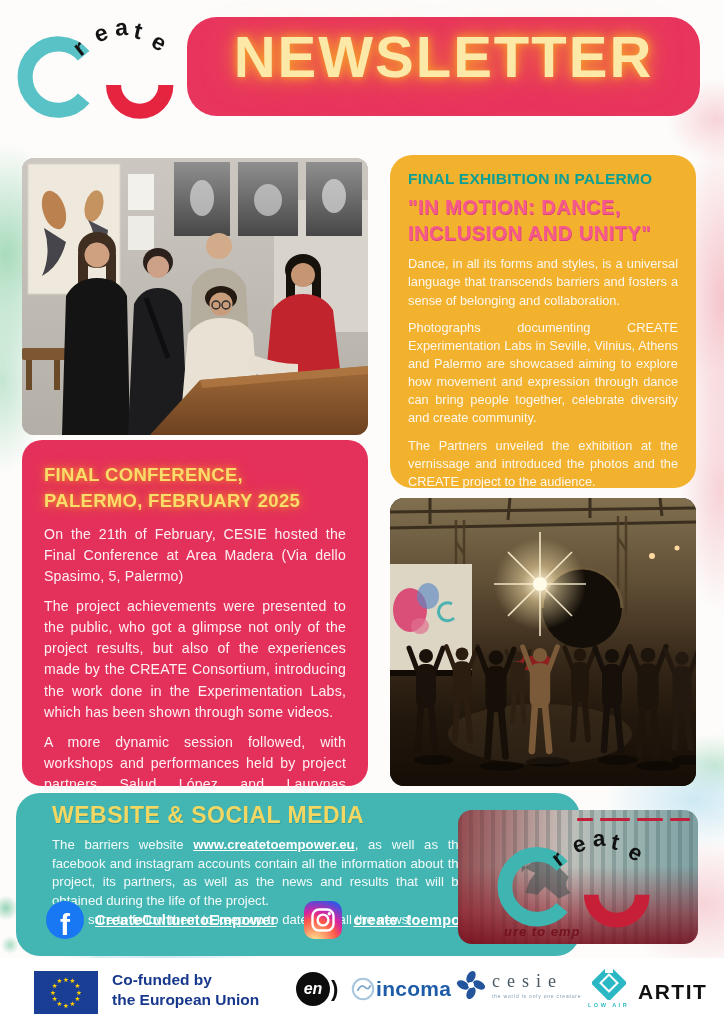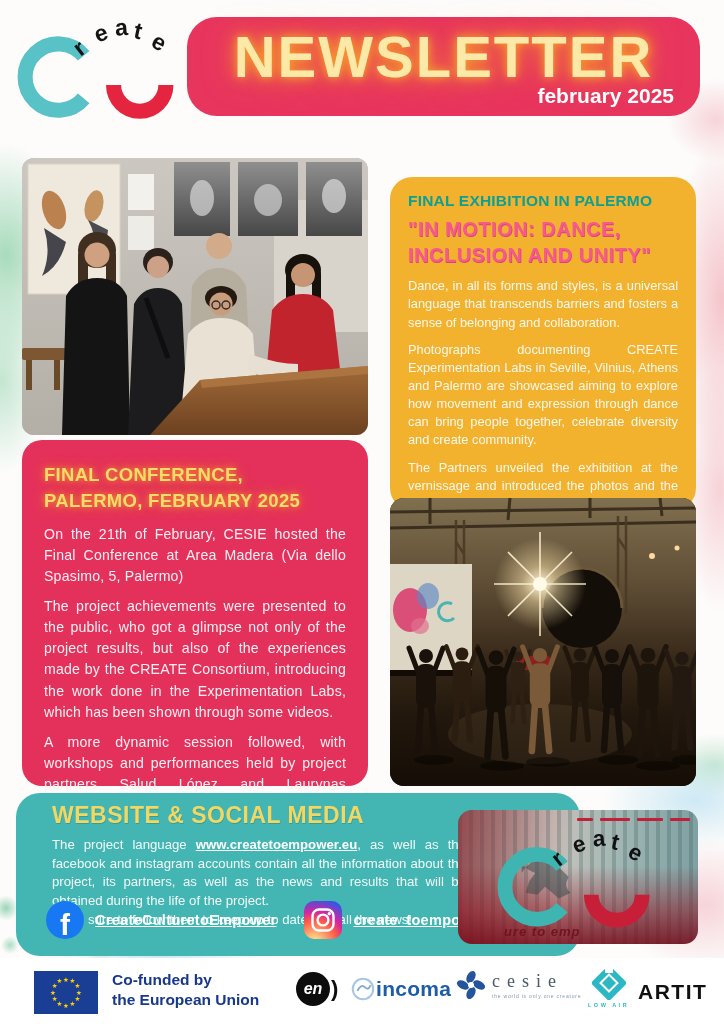--- a/index.html
+++ b/index.html
@@ -29,21 +29,21 @@
   .header-date{position:absolute;right:26px;bottom:8px;color:#fff;font-size:21px;font-weight:700;}
   
   .photo-group{left:22px;top:158px;width:346px;height:277px;border-radius:12px;overflow:hidden;background:#bab6ae;}
   .conference-card{left:22px;top:440px;width:346px;height:346px;background:#E4315B;border-radius:20px;
     padding:22px 22px;box-sizing:border-box;}
   .card-title-yellow{margin:0;font-size:18.5px;line-height:1.42;font-weight:800;color:#F9DC6A;letter-spacing:.3px;
     text-shadow:0 0 6px rgba(246,152,40,.95),0 0 14px rgba(246,152,40,.6);}
   .conference-card p{margin:9px 0 0;font-size:14.1px;line-height:1.5;color:#FFEFF3;
     text-align:justify;letter-spacing:.2px;}
   
-  .exhibition-card{left:390px;top:177px;width:306px;height:333px;background:#F2B22E;border-radius:22px;
+  .exhibition-card{left:390px;top:155px;width:306px;height:333px;background:#F2B22E;border-radius:22px;
     padding:15px 18px;box-sizing:border-box;}
   .kicker{margin:0;font-size:15.5px;font-weight:800;color:#0C9F94;letter-spacing:.2px;}
   .exhibition-title{margin:7px 0 0;font-size:20px;line-height:1.28;font-weight:800;color:#F7598C;
     letter-spacing:.5px;text-shadow:.6px .6px 0 #D84478;}
   .exhibition-card p{margin:9px 0 0;font-size:12.8px;line-height:1.42;color:#FDF7EC;text-align:justify;}
   .exhibition-card .venue{display:block;}
   .photo-exhibition{left:390px;top:498px;width:306px;height:288px;border-radius:14px;overflow:hidden;background:#241a10;}
   
   .social-card{left:16px;top:793px;width:564px;height:163px;background:#43B5B2;border-radius:24px;}
   .social-title{position:absolute;left:36px;top:9px;margin:0;font-size:23px;font-weight:800;color:#F3D763;
@@ -106,21 +106,20 @@
         <text x="85" y="30" transform="rotate(-20 85 30)">e</text>
         <text x="103" y="23" transform="rotate(-4 103 23)">a</text>
         <text x="120" y="25" transform="rotate(12 120 25)">t</text>
         <text x="137" y="33" transform="rotate(28 137 33)">e</text>
       </g>
     </svg>
   </div>
 
   <div class="abs header-band">
     <span class="newsletter-title">NEWSLETTER</span>
-    <span class="header-date">february 2025</span>
   </div>
 
   <div class="abs photo-group">
     <svg width="346" height="277" viewBox="0 0 346 277">
       <defs>
         <linearGradient id="wall" x1="0" y1="0" x2="0" y2="1">
             <stop offset="0" stop-color="#ccc8c1"></stop>
             <stop offset="1" stop-color="#b3afa7"></stop>
           </linearGradient>
         <linearGradient id="bw" x1="0" y1="0" x2="0" y2="1">
@@ -312,21 +311,21 @@
             <rect x="-10" y="-40" width="20" height="44" rx="8" stroke="none"></rect>
             <path d="M-5 2 L-8 46 M5 2 L9 46" stroke-width="6.5" stroke-linecap="round" fill="none"></path>
           </g>
       </g>
     </svg>
   </div>
 
   <div class="abs social-card">
     <h2 class="social-title">WEBSITE &amp; SOCIAL MEDIA</h2>
     <div class="social-body">
-      <p><span>The project language </span><a class="website-link">www.createtoempower.eu</a><span>, as well as the facebook and instagram accounts contain all the information about the project, its partners, as well as the news and results that will be obtained during the life of the project.</span></p>
+      <p><span>The barriers website </span><a class="website-link">www.createtoempower.eu</a><span>, as well as the facebook and instagram accounts contain all the information about the project, its partners, as well as the news and results that will be obtained during the life of the project.</span></p>
       <p class="cta">Make sure to follow them to keep up to date with all the news!</p>
     </div>
     <div class="social-row">
       <span class="fb-icon">f</span>
       <a class="handle-link">CreateCulturetoEmpower</a>
       <span class="ig-icon">
         <svg width="24" height="24" viewBox="0 0 24 24">
           <rect x="1.5" y="1.5" width="21" height="21" rx="6.5" fill="none" stroke="#fff" stroke-width="2.4"></rect>
           <circle cx="12" cy="12" r="5.4" fill="none" stroke="#fff" stroke-width="2.4"></circle>
           <circle cx="18.3" cy="5.8" r="1.7" fill="#fff"></circle>

